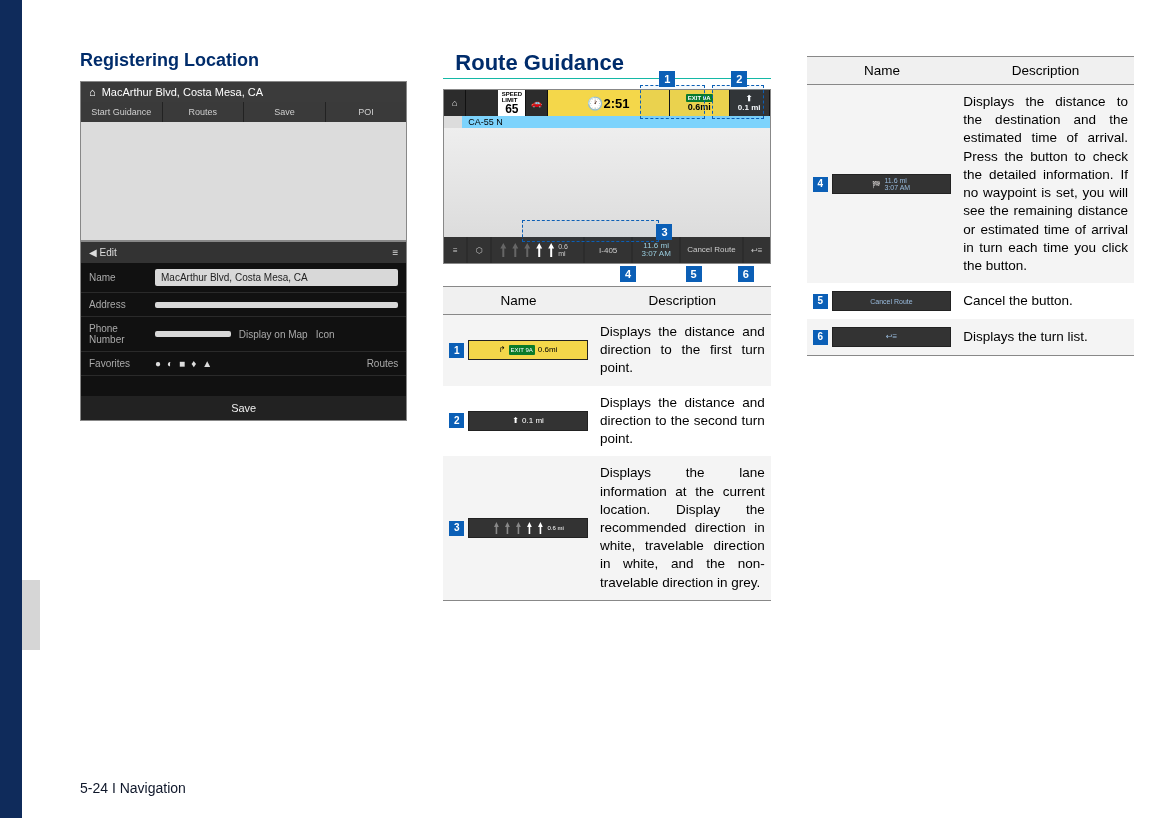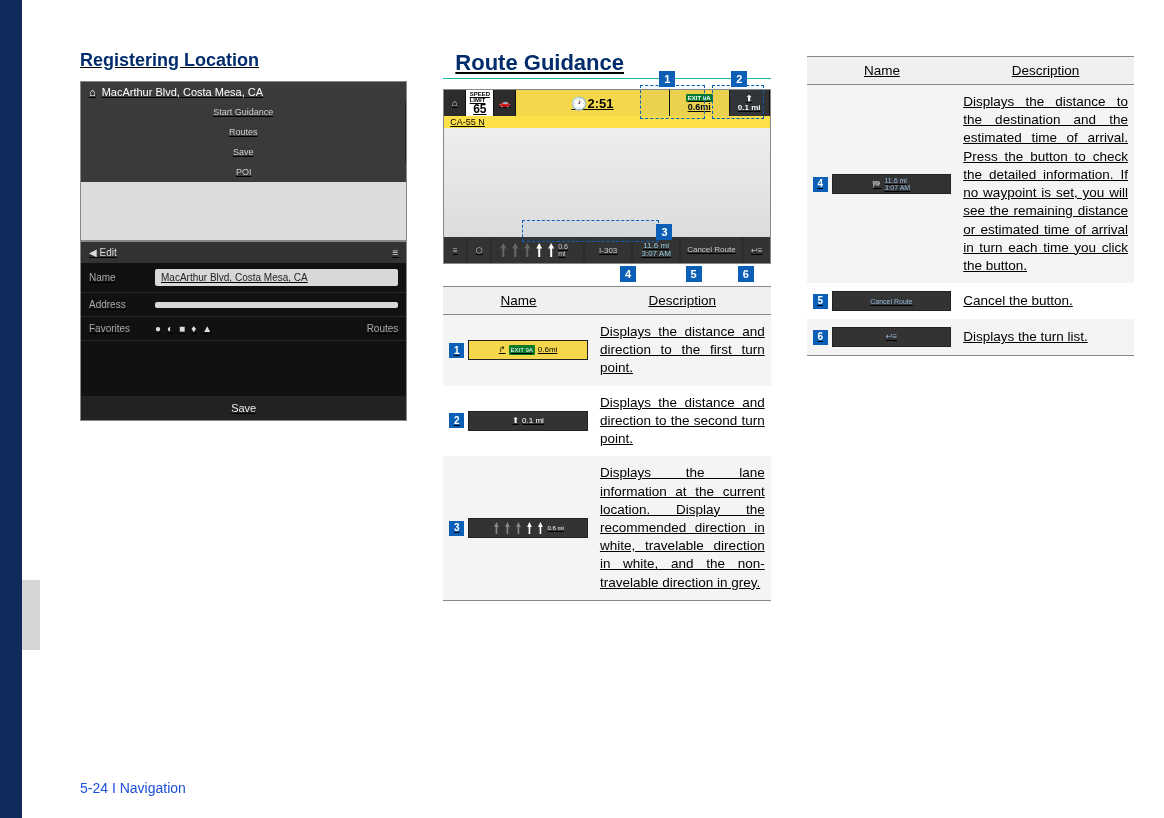--- a/index.html
+++ b/index.html
@@ -26,21 +26,20 @@
     height: 70px;
     background: #d6d6d6;
   }
   .page {
     position: absolute;
     left: 44px;
     top: 0;
     right: 0;
     bottom: 0;
     padding: 50px 30px 20px 36px;
-    text-decoration: underline;
   }
   .columns {
     display: flex;
     gap: 36px;
   }
   .col { flex: 1 1 0; min-width: 0; }
   .section-title {
     color: #002c6b;
     font-weight: bold;
     font-size: 18px;
@@ -97,21 +96,20 @@
     border-radius: 50%;
   }
   .crosshair::before, .crosshair::after {
     content: ""; position: absolute; background: #b22;
   }
   .crosshair::before { left: 50%; top: -6px; bottom: -6px; width: 1px; transform: translateX(-50%); }
   .crosshair::after { top: 50%; left: -6px; right: -6px; height: 1px; transform: translateY(-50%); }
   .map-bottombar {
     background: #3a3a3a;
     display: flex;
-    flex-direction: column;
   }
   .map-bottombar .btn {
     flex: 1; color: #cfcfcf; font-size: 9px; text-align: center; padding: 5px 2px;
     border-right: 1px solid #222;
   }
   .map-bottombar .btn:last-child { border-right: none; }
   .darkform {
     background: #111;
     height: 100%;
     display: flex;
@@ -161,26 +159,26 @@
     height: 26px;
     background: #2c2c2c;
     align-items: stretch;
   }
   .rs-chip {
     display: flex; align-items: center; justify-content: center;
     font-size: 9px; font-weight: bold;
     border-right: 1px solid #111;
     padding: 0 4px;
   }
-  .rs-chip.speed { background:#fff; color:#000; flex-direction:column; font-size:6px; width:28px; line-height:1; }
+  .rs-chip.speed { background:#fff; color:#000; flex-direction:column; font-size:6px; width:28px; line-height:1;margin-left:32px; }
   .rs-chip.speed .num { font-size:12px; }
   .rs-chip.time { background:#f4d74a; color:#000; flex:1; font-size:13px; }
   .rs-chip.turn1 { background:#f4d74a; color:#000; width:60px; font-size:9px; flex-direction:column; }
   .rs-chip.turn2 { background:#333; color:#fff; width:40px; font-size:8px; flex-direction:column; }
-  .rs-roadname { background:#fde047; color:#000; font-size:9px; padding:1px 6px; }
+  .rs-roadname { background:#7dd3fc; color:#000; font-size:9px; padding:1px 6px;margin-left:18px; }
   .rs-main {
     flex: 1;
     background: linear-gradient(180deg, #eee, #dcdcdc);
     position: relative;
   }
   .rs-bottom {
     display: flex;
     justify-content: flex-end;
     gap: 2px;
     background: #2c2c2c;
@@ -276,21 +274,21 @@
     width: 8px; height: 12px; background: #888;
     clip-path: polygon(40% 100%, 40% 40%, 20% 40%, 50% 0, 80% 40%, 60% 40%, 60% 100%);
   }
   .mini-arrow.on { background:#fff; }
   .exit-chip { background:#0a7b2a; color:#fff; font-size:6px; padding:1px 2px; border-radius:1px; }
   .footer {
     position: absolute;
     left: 80px;
     bottom: 22px;
     font-size: 14px;
-    color: #1d4ed8;
+    color: #0f172a;
   }
 </style>
 </head>
 <body>
 
 <div class="sidebar-strip"></div>
 <div class="tab-light" style="top:580px"></div>
 
 <div class="page">
   <div class="columns">
@@ -320,20 +318,26 @@
           </div>
           <div class="row">
             <div class="label">Name</div>
             <div class="field">MacArthur Blvd, Costa Mesa, CA</div>
           </div>
           <div class="row">
             <div class="label">Address</div>
             <div class="field"></div>
           </div>
           <div class="row">
+            <div class="label">Phone Number</div>
+            <div class="field" style="flex:0.5"></div>
+            <div class="label" style="width:auto">Display on Map</div>
+            <div class="label" style="width:auto">Icon</div>
+          </div>
+          <div class="row">
             <div class="label">Favorites</div>
             <div style="flex:1; display:flex; gap:6px;">
               <span>●</span>
                 <span>◐</span>
                 <span>■</span>
                 <span>♦</span>
                 <span>▲</span>
             </div>
             <div class="label" style="width:auto">Routes</div>
           </div>
@@ -371,21 +375,21 @@
             <div class="pill" style="min-width:22px">≡</div>
             <div class="pill" style="min-width:22px">⬡</div>
             <div class="pill lanes">
               <div class="lane-arrow"></div>
                 <div class="lane-arrow"></div>
                 <div class="lane-arrow"></div>
               <div class="lane-arrow on"></div>
                 <div class="lane-arrow on"></div>
               <span style="margin-left:auto;font-size:7px;">0.6 mi</span>
             </div>
-            <div class="pill" style="min-width:46px">I-303</div>
+            <div class="pill" style="min-width:46px">I-405</div>
             <div class="pill" style="min-width:46px;flex-direction:column;line-height:1;">
               <span style="color:#9cd">11.6 mi</span>
               <span style="color:#9cd">3:07 AM</span>
             </div>
             <div class="pill" style="min-width:36px;line-height:1;text-align:center;">Cancel Route</div>
             <div class="pill" style="min-width:26px">↩≡</div>
           </div>
         </div>
 
         <div class="route-callouts">

